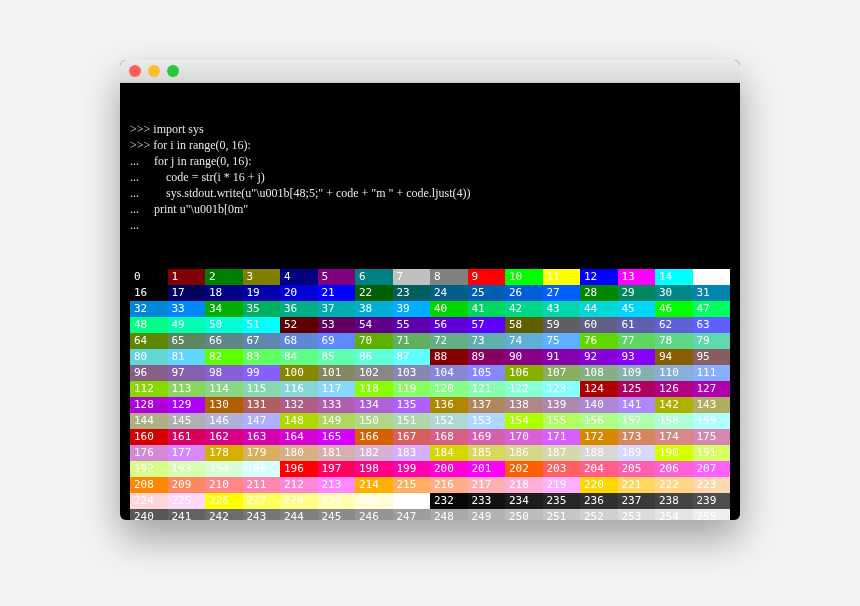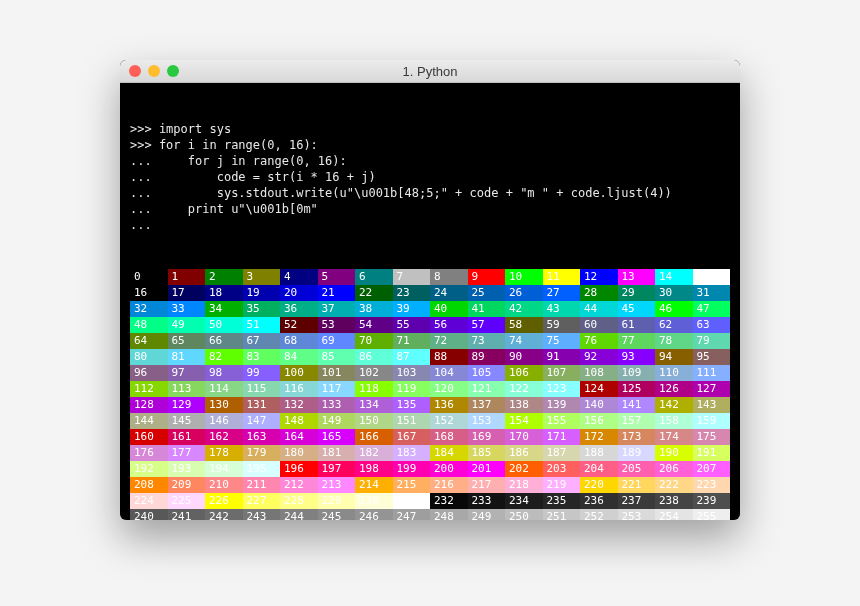--- a/index.html
+++ b/index.html
@@ -9,37 +9,36 @@
     overflow:hidden;}
   .titlebar{height:22px;background:linear-gradient(#ececec,#d8d8d8);
     display:flex;align-items:center;position:relative;border-bottom:1px solid #bfbfbf;}
   .lights{display:flex;gap:7px;margin-left:9px;}
   .light{width:12px;height:12px;border-radius:50%;}
   .close{background:#ff5f57;} .min{background:#ffbd2e;} .max{background:#28c840;}
   .title{position:absolute;left:0;right:0;text-align:center;font-size:13px;
     color:#3a3a3a;}
   .term{font-family:Menlo,Consolas,monospace;font-size:12px;line-height:16px;
     color:#e8e8e8;padding:6px 10px 8px 10px;white-space:pre;}
-  .code-line{display:block;}
+  .code-line{display:block;font-family:Liberation Serif, serif;}
   .grid{margin-top:4px;}
   .row{display:flex;}
   .cell{width:34px;height:16px;font-size:11px;line-height:16px;
     padding-left:4px;color:#fff;font-family:Menlo,Consolas,monospace;}
 </style>
 </head>
 <body>
 
 <div class="window">
   <div class="titlebar">
     <div class="lights">
       <div class="light close"></div>
       <div class="light min"></div>
       <div class="light max"></div>
     </div>
-    <div class="title">1. Python</div>
   </div>
 
   <div class="term">
     <div id="code"><span class="code-line">&gt;&gt;&gt; import sys</span><span class="code-line">&gt;&gt;&gt; for i in range(0, 16):</span><span class="code-line">...     for j in range(0, 16):</span><span class="code-line">...         code = str(i * 16 + j)</span><span class="code-line">...         sys.stdout.write(u"\u001b[48;5;" + code + "m " + code.ljust(4))</span><span class="code-line">...     print u"\u001b[0m"</span><span class="code-line">...</span></div>
     <div class="grid" id="grid"><div class="row"><div class="cell" style="background: rgb(0, 0, 0);">0</div><div class="cell" style="background: rgb(128, 0, 0);">1</div><div class="cell" style="background: rgb(0, 128, 0);">2</div><div class="cell" style="background: rgb(128, 128, 0);">3</div><div class="cell" style="background: rgb(0, 0, 128);">4</div><div class="cell" style="background: rgb(128, 0, 128);">5</div><div class="cell" style="background: rgb(0, 128, 128);">6</div><div class="cell" style="background: rgb(192, 192, 192);">7</div><div class="cell" style="background: rgb(128, 128, 128);">8</div><div class="cell" style="background: rgb(255, 0, 0);">9</div><div class="cell" style="background: rgb(0, 255, 0);">10</div><div class="cell" style="background: rgb(255, 255, 0);">11</div><div class="cell" style="background: rgb(0, 0, 255);">12</div><div class="cell" style="background: rgb(255, 0, 255);">13</div><div class="cell" style="background: rgb(0, 255, 255);">14</div><div class="cell" style="background: rgb(255, 255, 255);">15</div></div><div class="row"><div class="cell" style="background: rgb(0, 0, 0);">16</div><div class="cell" style="background: rgb(0, 0, 95);">17</div><div class="cell" style="background: rgb(0, 0, 135);">18</div><div class="cell" style="background: rgb(0, 0, 175);">19</div><div class="cell" style="background: rgb(0, 0, 215);">20</div><div class="cell" style="background: rgb(0, 0, 255);">21</div><div class="cell" style="background: rgb(0, 95, 0);">22</div><div class="cell" style="background: rgb(0, 95, 95);">23</div><div class="cell" style="background: rgb(0, 95, 135);">24</div><div class="cell" style="background: rgb(0, 95, 175);">25</div><div class="cell" style="background: rgb(0, 95, 215);">26</div><div class="cell" style="background: rgb(0, 95, 255);">27</div><div class="cell" style="background: rgb(0, 135, 0);">28</div><div class="cell" style="background: rgb(0, 135, 95);">29</div><div class="cell" style="background: rgb(0, 135, 135);">30</div><div class="cell" style="background: rgb(0, 135, 175);">31</div></div><div class="row"><div class="cell" style="background: rgb(0, 135, 215);">32</div><div class="cell" style="background: rgb(0, 135, 255);">33</div><div class="cell" style="background: rgb(0, 175, 0);">34</div><div class="cell" style="background: rgb(0, 175, 95);">35</div><div class="cell" style="background: rgb(0, 175, 135);">36</div><div class="cell" style="background: rgb(0, 175, 175);">37</div><div class="cell" style="background: rgb(0, 175, 215);">38</div><div class="cell" style="background: rgb(0, 175, 255);">39</div><div class="cell" style="background: rgb(0, 215, 0);">40</div><div class="cell" style="background: rgb(0, 215, 95);">41</div><div class="cell" style="background: rgb(0, 215, 135);">42</div><div class="cell" style="background: rgb(0, 215, 175);">43</div><div class="cell" style="background: rgb(0, 215, 215);">44</div><div class="cell" style="background: rgb(0, 215, 255);">45</div><div class="cell" style="background: rgb(0, 255, 0);">46</div><div class="cell" style="background: rgb(0, 255, 95);">47</div></div><div class="row"><div class="cell" style="background: rgb(0, 255, 135);">48</div><div class="cell" style="background: rgb(0, 255, 175);">49</div><div class="cell" style="background: rgb(0, 255, 215);">50</div><div class="cell" style="background: rgb(0, 255, 255);">51</div><div class="cell" style="background: rgb(95, 0, 0);">52</div><div class="cell" style="background: rgb(95, 0, 95);">53</div><div class="cell" style="background: rgb(95, 0, 135);">54</div><div class="cell" style="background: rgb(95, 0, 175);">55</div><div class="cell" style="background: rgb(95, 0, 215);">56</div><div class="cell" style="background: rgb(95, 0, 255);">57</div><div class="cell" style="background: rgb(95, 95, 0);">58</div><div class="cell" style="background: rgb(95, 95, 95);">59</div><div class="cell" style="background: rgb(95, 95, 135);">60</div><div class="cell" style="background: rgb(95, 95, 175);">61</div><div class="cell" style="background: rgb(95, 95, 215);">62</div><div class="cell" style="background: rgb(95, 95, 255);">63</div></div><div class="row"><div class="cell" style="background: rgb(95, 135, 0);">64</div><div class="cell" style="background: rgb(95, 135, 95);">65</div><div class="cell" style="background: rgb(95, 135, 135);">66</div><div class="cell" style="background: rgb(95, 135, 175);">67</div><div class="cell" style="background: rgb(95, 135, 215);">68</div><div class="cell" style="background: rgb(95, 135, 255);">69</div><div class="cell" style="background: rgb(95, 175, 0);">70</div><div class="cell" style="background: rgb(95, 175, 95);">71</div><div class="cell" style="background: rgb(95, 175, 135);">72</div><div class="cell" style="background: rgb(95, 175, 175);">73</div><div class="cell" style="background: rgb(95, 175, 215);">74</div><div class="cell" style="background: rgb(95, 175, 255);">75</div><div class="cell" style="background: rgb(95, 215, 0);">76</div><div class="cell" style="background: rgb(95, 215, 95);">77</div><div class="cell" style="background: rgb(95, 215, 135);">78</div><div class="cell" style="background: rgb(95, 215, 175);">79</div></div><div class="row"><div class="cell" style="background: rgb(95, 215, 215);">80</div><div class="cell" style="background: rgb(95, 215, 255);">81</div><div class="cell" style="background: rgb(95, 255, 0);">82</div><div class="cell" style="background: rgb(95, 255, 95);">83</div><div class="cell" style="background: rgb(95, 255, 135);">84</div><div class="cell" style="background: rgb(95, 255, 175);">85</div><div class="cell" style="background: rgb(95, 255, 215);">86</div><div class="cell" style="background: rgb(95, 255, 255);">87</div><div class="cell" style="background: rgb(135, 0, 0);">88</div><div class="cell" style="background: rgb(135, 0, 95);">89</div><div class="cell" style="background: rgb(135, 0, 135);">90</div><div class="cell" style="background: rgb(135, 0, 175);">91</div><div class="cell" style="background: rgb(135, 0, 215);">92</div><div class="cell" style="background: rgb(135, 0, 255);">93</div><div class="cell" style="background: rgb(135, 95, 0);">94</div><div class="cell" style="background: rgb(135, 95, 95);">95</div></div><div class="row"><div class="cell" style="background: rgb(135, 95, 135);">96</div><div class="cell" style="background: rgb(135, 95, 175);">97</div><div class="cell" style="background: rgb(135, 95, 215);">98</div><div class="cell" style="background: rgb(135, 95, 255);">99</div><div class="cell" style="background: rgb(135, 135, 0);">100</div><div class="cell" style="background: rgb(135, 135, 95);">101</div><div class="cell" style="background: rgb(135, 135, 135);">102</div><div class="cell" style="background: rgb(135, 135, 175);">103</div><div class="cell" style="background: rgb(135, 135, 215);">104</div><div class="cell" style="background: rgb(135, 135, 255);">105</div><div class="cell" style="background: rgb(135, 175, 0);">106</div><div class="cell" style="background: rgb(135, 175, 95);">107</div><div class="cell" style="background: rgb(135, 175, 135);">108</div><div class="cell" style="background: rgb(135, 175, 175);">109</div><div class="cell" style="background: rgb(135, 175, 215);">110</div><div class="cell" style="background: rgb(135, 175, 255);">111</div></div><div class="row"><div class="cell" style="background: rgb(135, 215, 0);">112</div><div class="cell" style="background: rgb(135, 215, 95);">113</div><div class="cell" style="background: rgb(135, 215, 135);">114</div><div class="cell" style="background: rgb(135, 215, 175);">115</div><div class="cell" style="background: rgb(135, 215, 215);">116</div><div class="cell" style="background: rgb(135, 215, 255);">117</div><div class="cell" style="background: rgb(135, 255, 0);">118</div><div class="cell" style="background: rgb(135, 255, 95);">119</div><div class="cell" style="background: rgb(135, 255, 135);">120</div><div class="cell" style="background: rgb(135, 255, 175);">121</div><div class="cell" style="background: rgb(135, 255, 215);">122</div><div class="cell" style="background: rgb(135, 255, 255);">123</div><div class="cell" style="background: rgb(175, 0, 0);">124</div><div class="cell" style="background: rgb(175, 0, 95);">125</div><div class="cell" style="background: rgb(175, 0, 135);">126</div><div class="cell" style="background: rgb(175, 0, 175);">127</div></div><div class="row"><div class="cell" style="background: rgb(175, 0, 215);">128</div><div class="cell" style="background: rgb(175, 0, 255);">129</div><div class="cell" style="background: rgb(175, 95, 0);">130</div><div class="cell" style="background: rgb(175, 95, 95);">131</div><div class="cell" style="background: rgb(175, 95, 135);">132</div><div class="cell" style="background: rgb(175, 95, 175);">133</div><div class="cell" style="background: rgb(175, 95, 215);">134</div><div class="cell" style="background: rgb(175, 95, 255);">135</div><div class="cell" style="background: rgb(175, 135, 0);">136</div><div class="cell" style="background: rgb(175, 135, 95);">137</div><div class="cell" style="background: rgb(175, 135, 135);">138</div><div class="cell" style="background: rgb(175, 135, 175);">139</div><div class="cell" style="background: rgb(175, 135, 215);">140</div><div class="cell" style="background: rgb(175, 135, 255);">141</div><div class="cell" style="background: rgb(175, 175, 0);">142</div><div class="cell" style="background: rgb(175, 175, 95);">143</div></div><div class="row"><div class="cell" style="background: rgb(175, 175, 135);">144</div><div class="cell" style="background: rgb(175, 175, 175);">145</div><div class="cell" style="background: rgb(175, 175, 215);">146</div><div class="cell" style="background: rgb(175, 175, 255);">147</div><div class="cell" style="background: rgb(175, 215, 0);">148</div><div class="cell" style="background: rgb(175, 215, 95);">149</div><div class="cell" style="background: rgb(175, 215, 135);">150</div><div class="cell" style="background: rgb(175, 215, 175);">151</div><div class="cell" style="background: rgb(175, 215, 215);">152</div><div class="cell" style="background: rgb(175, 215, 255);">153</div><div class="cell" style="background: rgb(175, 255, 0);">154</div><div class="cell" style="background: rgb(175, 255, 95);">155</div><div class="cell" style="background: rgb(175, 255, 135);">156</div><div class="cell" style="background: rgb(175, 255, 175);">157</div><div class="cell" style="background: rgb(175, 255, 215);">158</div><div class="cell" style="background: rgb(175, 255, 255);">159</div></div><div class="row"><div class="cell" style="background: rgb(215, 0, 0);">160</div><div class="cell" style="background: rgb(215, 0, 95);">161</div><div class="cell" style="background: rgb(215, 0, 135);">162</div><div class="cell" style="background: rgb(215, 0, 175);">163</div><div class="cell" style="background: rgb(215, 0, 215);">164</div><div class="cell" style="background: rgb(215, 0, 255);">165</div><div class="cell" style="background: rgb(215, 95, 0);">166</div><div class="cell" style="background: rgb(215, 95, 95);">167</div><div class="cell" style="background: rgb(215, 95, 135);">168</div><div class="cell" style="background: rgb(215, 95, 175);">169</div><div class="cell" style="background: rgb(215, 95, 215);">170</div><div class="cell" style="background: rgb(215, 95, 255);">171</div><div class="cell" style="background: rgb(215, 135, 0);">172</div><div class="cell" style="background: rgb(215, 135, 95);">173</div><div class="cell" style="background: rgb(215, 135, 135);">174</div><div class="cell" style="background: rgb(215, 135, 175);">175</div></div><div class="row"><div class="cell" style="background: rgb(215, 135, 215);">176</div><div class="cell" style="background: rgb(215, 135, 255);">177</div><div class="cell" style="background: rgb(215, 175, 0);">178</div><div class="cell" style="background: rgb(215, 175, 95);">179</div><div class="cell" style="background: rgb(215, 175, 135);">180</div><div class="cell" style="background: rgb(215, 175, 175);">181</div><div class="cell" style="background: rgb(215, 175, 215);">182</div><div class="cell" style="background: rgb(215, 175, 255);">183</div><div class="cell" style="background: rgb(215, 215, 0);">184</div><div class="cell" style="background: rgb(215, 215, 95);">185</div><div class="cell" style="background: rgb(215, 215, 135);">186</div><div class="cell" style="background: rgb(215, 215, 175);">187</div><div class="cell" style="background: rgb(215, 215, 215);">188</div><div class="cell" style="background: rgb(215, 215, 255);">189</div><div class="cell" style="background: rgb(215, 255, 0);">190</div><div class="cell" style="background: rgb(215, 255, 95);">191</div></div><div class="row"><div class="cell" style="background: rgb(215, 255, 135);">192</div><div class="cell" style="background: rgb(215, 255, 175);">193</div><div class="cell" style="background: rgb(215, 255, 215);">194</div><div class="cell" style="background: rgb(215, 255, 255);">195</div><div class="cell" style="background: rgb(255, 0, 0);">196</div><div class="cell" style="background: rgb(255, 0, 95);">197</div><div class="cell" style="background: rgb(255, 0, 135);">198</div><div class="cell" style="background: rgb(255, 0, 175);">199</div><div class="cell" style="background: rgb(255, 0, 215);">200</div><div class="cell" style="background: rgb(255, 0, 255);">201</div><div class="cell" style="background: rgb(255, 95, 0);">202</div><div class="cell" style="background: rgb(255, 95, 95);">203</div><div class="cell" style="background: rgb(255, 95, 135);">204</div><div class="cell" style="background: rgb(255, 95, 175);">205</div><div class="cell" style="background: rgb(255, 95, 215);">206</div><div class="cell" style="background: rgb(255, 95, 255);">207</div></div><div class="row"><div class="cell" style="background: rgb(255, 135, 0);">208</div><div class="cell" style="background: rgb(255, 135, 95);">209</div><div class="cell" style="background: rgb(255, 135, 135);">210</div><div class="cell" style="background: rgb(255, 135, 175);">211</div><div class="cell" style="background: rgb(255, 135, 215);">212</div><div class="cell" style="background: rgb(255, 135, 255);">213</div><div class="cell" style="background: rgb(255, 175, 0);">214</div><div class="cell" style="background: rgb(255, 175, 95);">215</div><div class="cell" style="background: rgb(255, 175, 135);">216</div><div class="cell" style="background: rgb(255, 175, 175);">217</div><div class="cell" style="background: rgb(255, 175, 215);">218</div><div class="cell" style="background: rgb(255, 175, 255);">219</div><div class="cell" style="background: rgb(255, 215, 0);">220</div><div class="cell" style="background: rgb(255, 215, 95);">221</div><div class="cell" style="background: rgb(255, 215, 135);">222</div><div class="cell" style="background: rgb(255, 215, 175);">223</div></div><div class="row"><div class="cell" style="background: rgb(255, 215, 215);">224</div><div class="cell" style="background: rgb(255, 215, 255);">225</div><div class="cell" style="background: rgb(255, 255, 0);">226</div><div class="cell" style="background: rgb(255, 255, 95);">227</div><div class="cell" style="background: rgb(255, 255, 135);">228</div><div class="cell" style="background: rgb(255, 255, 175);">229</div><div class="cell" style="background: rgb(255, 255, 215);">230</div><div class="cell" style="background: rgb(255, 255, 255);">231</div><div class="cell" style="background: rgb(8, 8, 8);">232</div><div class="cell" style="background: rgb(18, 18, 18);">233</div><div class="cell" style="background: rgb(28, 28, 28);">234</div><div class="cell" style="background: rgb(38, 38, 38);">235</div><div class="cell" style="background: rgb(48, 48, 48);">236</div><div class="cell" style="background: rgb(58, 58, 58);">237</div><div class="cell" style="background: rgb(68, 68, 68);">238</div><div class="cell" style="background: rgb(78, 78, 78);">239</div></div><div class="row"><div class="cell" style="background: rgb(88, 88, 88);">240</div><div class="cell" style="background: rgb(98, 98, 98);">241</div><div class="cell" style="background: rgb(108, 108, 108);">242</div><div class="cell" style="background: rgb(118, 118, 118);">243</div><div class="cell" style="background: rgb(128, 128, 128);">244</div><div class="cell" style="background: rgb(138, 138, 138);">245</div><div class="cell" style="background: rgb(148, 148, 148);">246</div><div class="cell" style="background: rgb(158, 158, 158);">247</div><div class="cell" style="background: rgb(168, 168, 168);">248</div><div class="cell" style="background: rgb(178, 178, 178);">249</div><div class="cell" style="background: rgb(188, 188, 188);">250</div><div class="cell" style="background: rgb(198, 198, 198);">251</div><div class="cell" style="background: rgb(208, 208, 208);">252</div><div class="cell" style="background: rgb(218, 218, 218);">253</div><div class="cell" style="background: rgb(228, 228, 228);">254</div><div class="cell" style="background: rgb(238, 238, 238);">255</div></div></div>
     
   </div>
 </div>
 
 </body></html>

